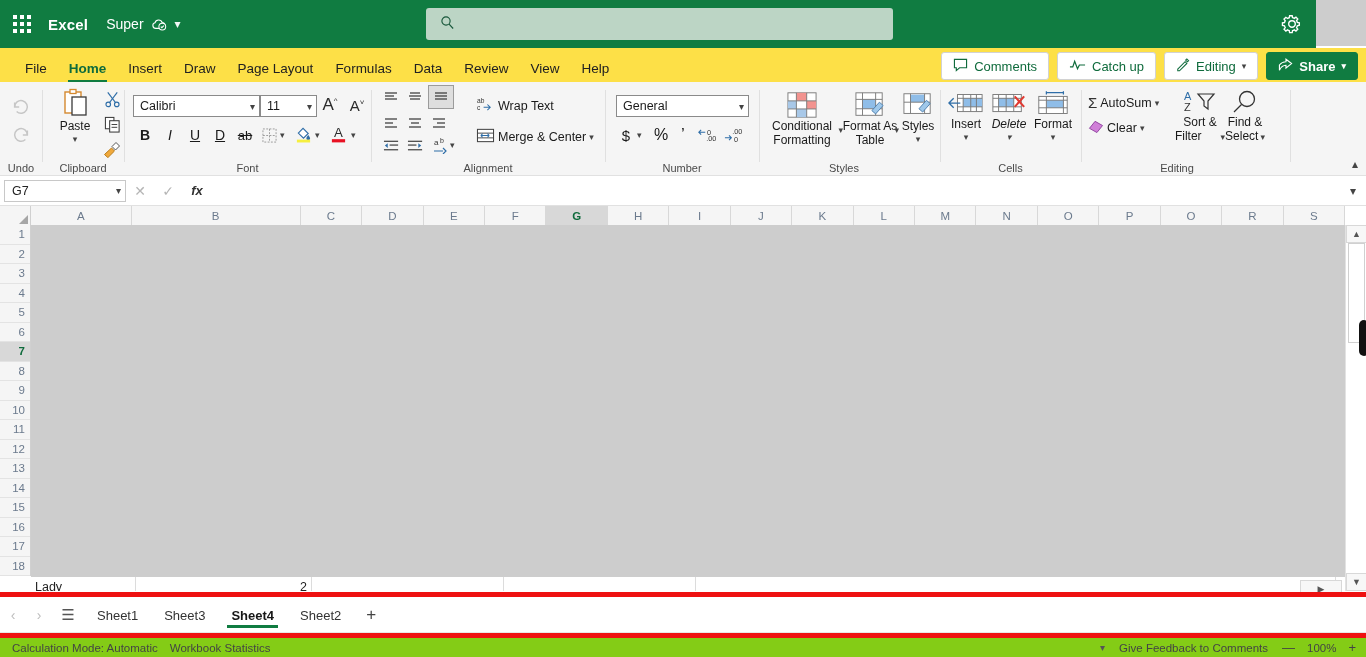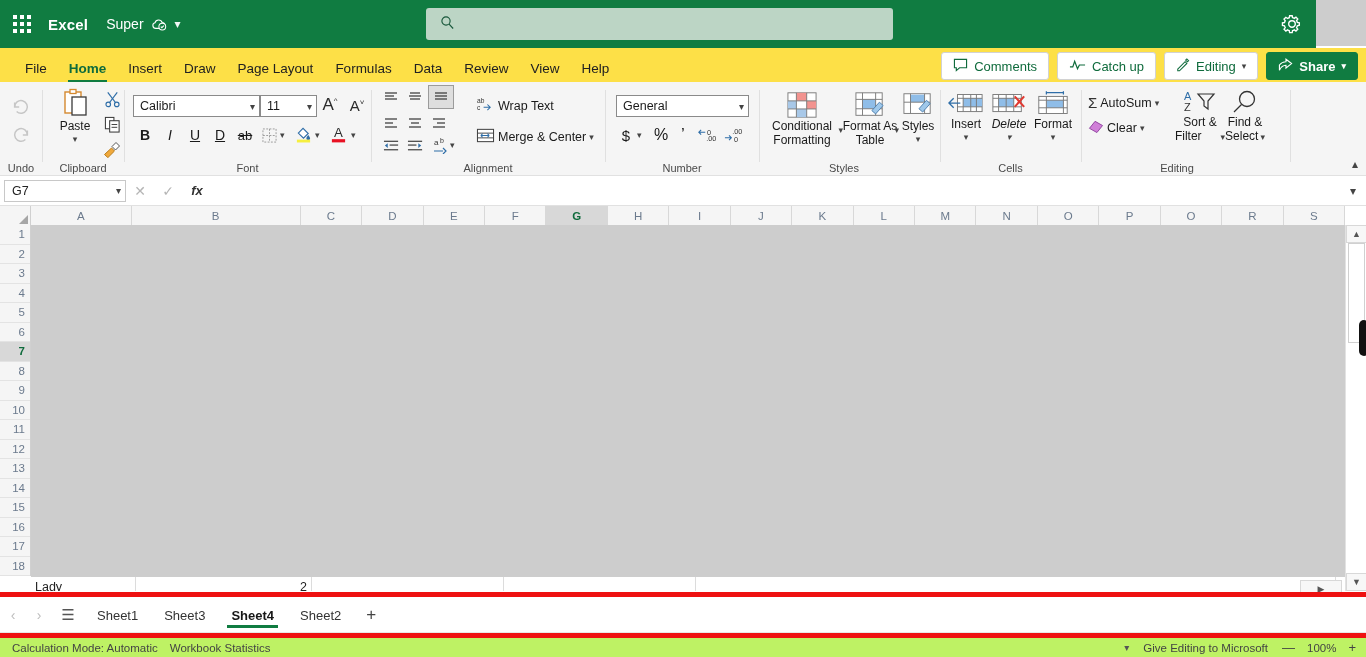--- a/index.html
+++ b/index.html
@@ -208,21 +208,21 @@
   }
   .stab.active { font-weight: bold; color: #171717; }
   .stab.active::after {
     content: ""; position: absolute; left: 9px; right: 9px; bottom: 2px; height: 3px; background: #107C41;
   }
   .addsheet { font-size: 17px; color: #444; padding: 0 12px; cursor: pointer; }
 
   
   .statusbar {
     position: absolute; left: 0; top: 638px; width: 1366px; height: 19px;
-    background: #bef264; display: flex; align-items: center; font-size: 11.5px; color: #444;
+    background: #84cc16; display: flex; align-items: center; font-size: 11.5px; color: #444;
   }
   .sb-item { margin-left: 12px; cursor: pointer; }
   .sb-right { margin-left: auto; display: flex; align-items: center; gap: 14px; margin-right: 10px; }
   .zoom-ctl { display: flex; align-items: center; gap: 12px; }
   .zoom-btn { font-size: 13px; color: #444; cursor: pointer; }
 </style>
 </head>
 <body>
 
 <div class="app">
@@ -812,21 +812,21 @@
     <div class="stab active">Sheet4</div>
     <div class="stab">Sheet2</div>
     <div class="addsheet">+</div>
   </div>
 
   <div class="statusbar">
     <div class="sb-item">Calculation Mode: Automatic</div>
     <div class="sb-item">Workbook Statistics</div>
     <div class="sb-right">
       <span style="font-size:10px; color:#555;">▾</span>
-      <span>Give Editing to Microsoft</span>
+      <span>Give Feedback to Comments</span>
       <span class="zoom-ctl">
         <span class="zoom-btn">—</span>
         <span>100%</span>
         <span class="zoom-btn">+</span>
       </span>
     </div>
   </div>
 
 </div>
 

